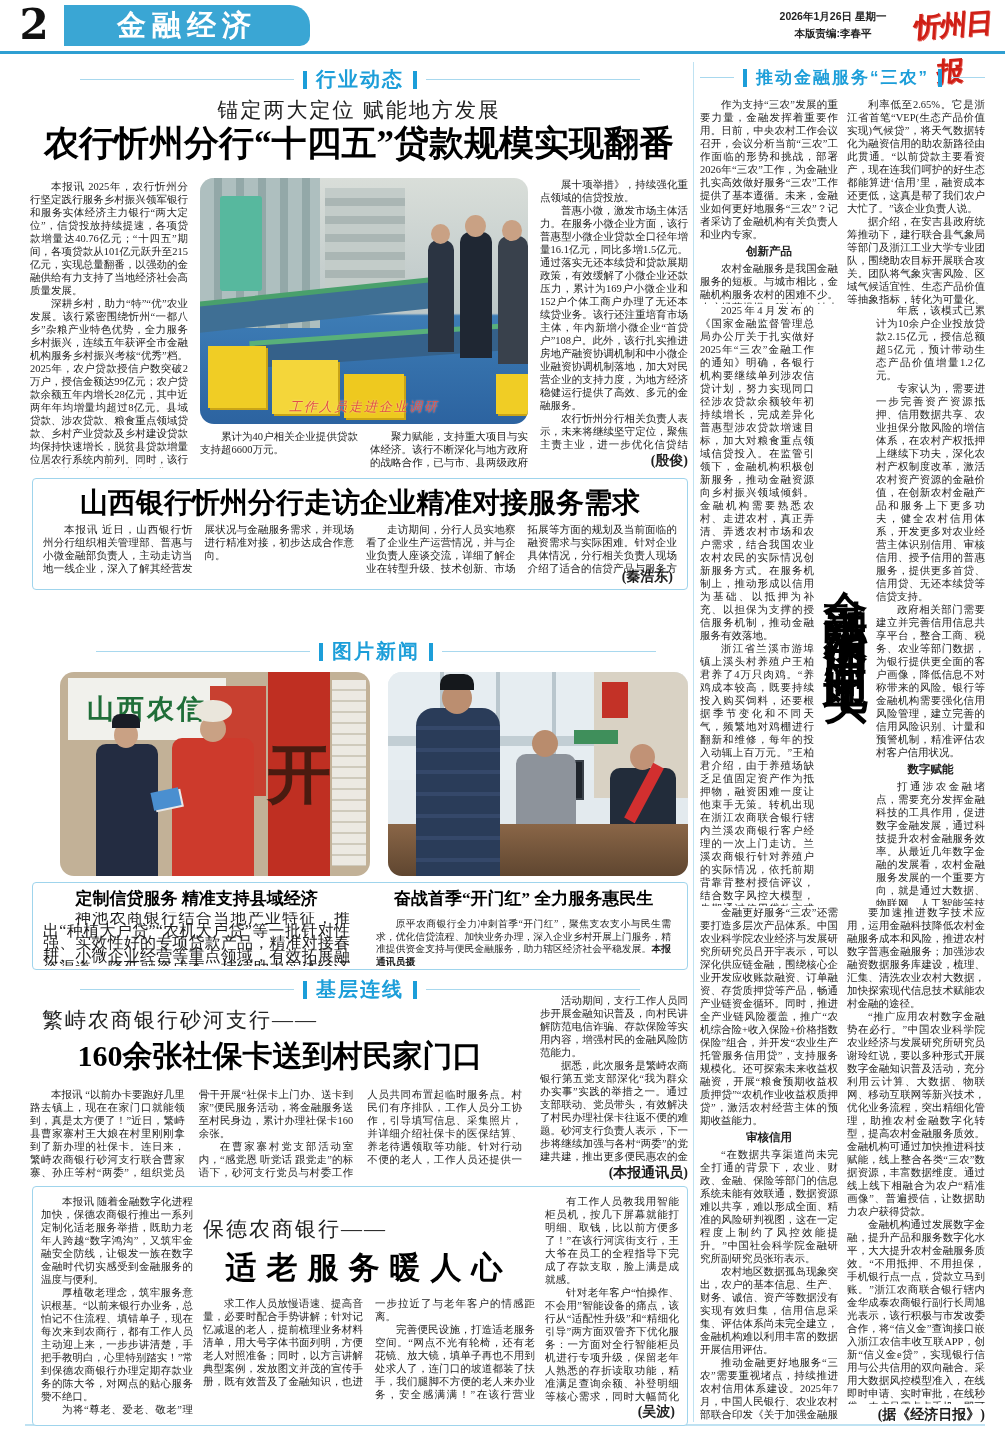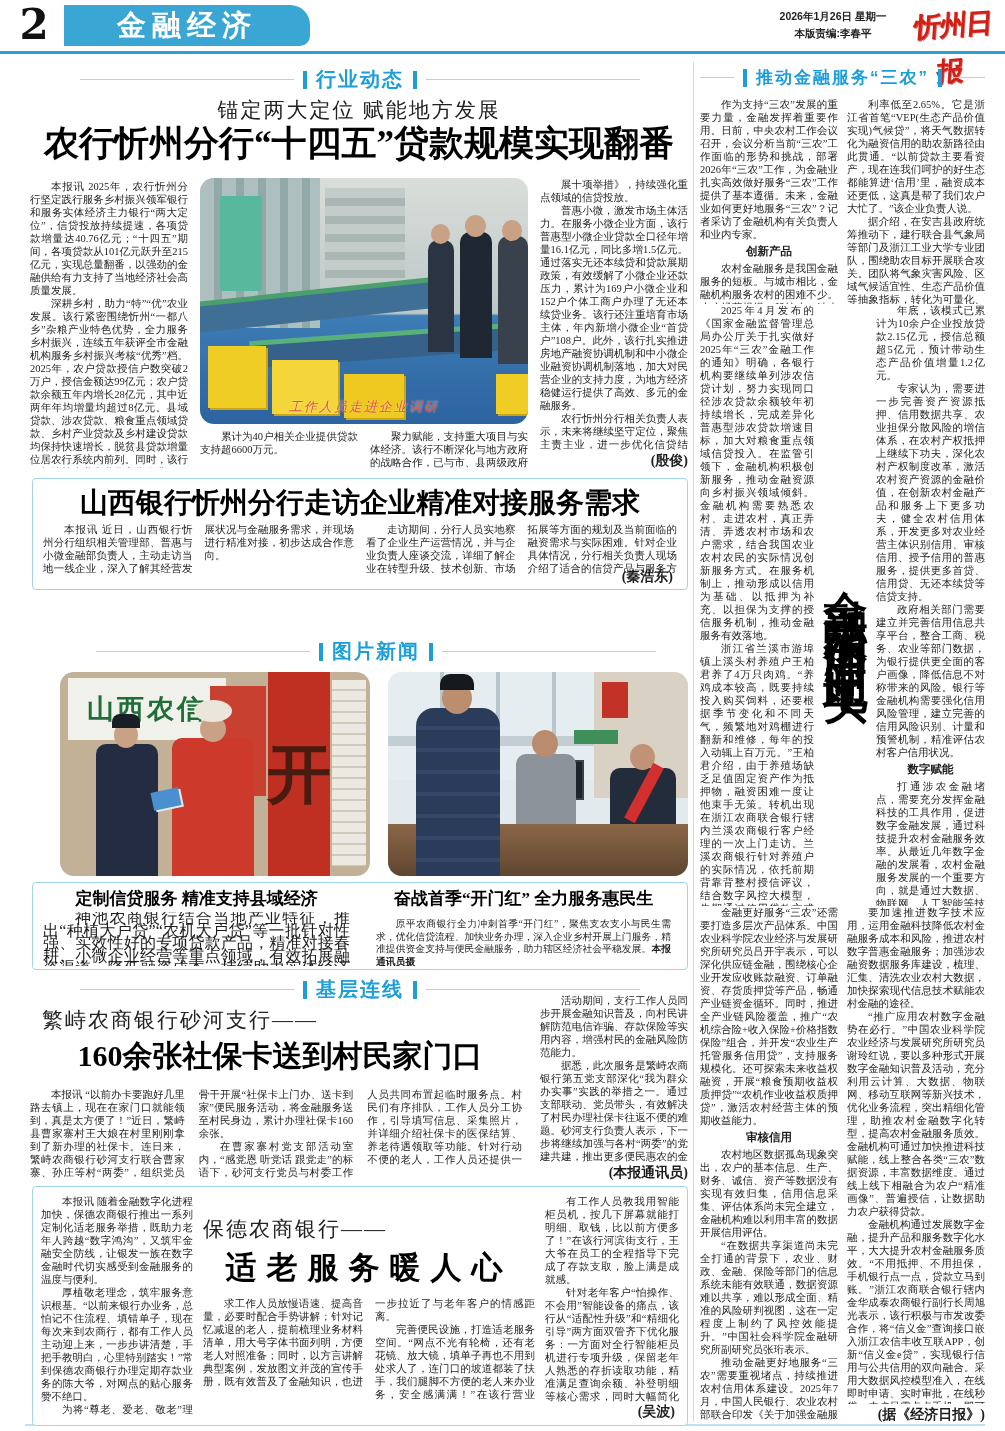--- a/index.html
+++ b/index.html
@@ -262,22 +262,22 @@
         <p>打通涉农金融堵点，需要充分发挥金融科技的工具作用，促进数字金融发展，通过科技提升农村金融服务效率。从最近几年数字金融的发展看，农村金融服务发展的一个重要方向，就是通过大数据、物联网、人工智能等技术赋能，走信息化、数据化、在线化的路子，解决农业信贷金额小、手续繁、成本高、抵押物缺、风险大的问题。</p>
       </div>
   </div>
 
   <div class="abs col" style="left:700px;top:906px;width:138px;height:516px;">
     <div>
         <p>金融更好服务“三农”还需要打造多层次产品体系。中国农业科学院农业经济与发展研究所研究员吕开宇表示，可以深化供应链金融，围绕核心企业开发应收账款融资、订单融资、存货质押贷等产品，畅通产业链资金循环。同时，推进全产业链风险覆盖，推广“农机综合险+收入保险+价格指数保险”组合，并开发“农业生产托管服务信用贷”，支持服务规模化。还可探索未来收益权融资，开展“粮食预期收益权质押贷”“农机作业收益权质押贷”，激活农村经营主体的预期收益能力。</p>
       </div>
     <div class="sub">审核信用</div>
     <div>
+        <p>“在数据共享渠道尚未完全打通的背景下，农业、财政、金融、保险等部门的信息系统未能有效联通，数据资源难以共享，难以形成全面、精准的风险研判视图，这在一定程度上制约了风控效能提升。”中国社会科学院金融研究所副研究员张珩表示。</p>
         <p>农村地区数据孤岛现象突出，农户的基本信息、生产、财务、诚信、资产等数据没有实现有效归集，信用信息采集、评估体系尚未完全建立，金融机构难以利用丰富的数据开展信用评估。</p>
-        <p>“在数据共享渠道尚未完全打通的背景下，农业、财政、金融、保险等部门的信息系统未能有效联通，数据资源难以共享，难以形成全面、精准的风险研判视图，这在一定程度上制约了风控效能提升。”中国社会科学院金融研究所副研究员张珩表示。</p>
         <p>推动金融更好地服务“三农”需要重视堵点，持续推进农村信用体系建设。2025年7月，中国人民银行、农业农村部联合印发《关于加强金融服务农村改革推进乡村全面振兴的意见》明确，深入推进农村信用体系建设，提升农村基础金融服务水平。</p>
       </div>
   </div>
   <div class="abs col" style="left:847px;top:906px;width:138px;height:498px;">
       <p>要加速推进数字技术应用，运用金融科技降低农村金融服务成本和风险，推进农村数字普惠金融服务；加强涉农融资数据服务库建设，梳理、汇集、清洗农业农村大数据，加快探索现代信息技术赋能农村金融的途径。</p>
       <p>“推广应用农村数字金融势在必行。”中国农业科学院农业经济与发展研究所研究员谢玲红说，要以多种形式开展数字金融知识普及活动，充分利用云计算、大数据、物联网、移动互联网等新兴技术，优化业务流程，突出精细化管理，助推农村金融数字化转型，提高农村金融服务质效。金融机构可通过加快推进科技赋能，线上整合各类“三农”数据资源，丰富数据维度。通过线上线下相融合为农户“精准画像”、普遍授信，让数据助力农户获得贷款。</p>
       <p>金融机构通过发展数字金融，提升产品和服务数字化水平，大大提升农村金融服务质效。“不用抵押、不用担保，手机银行点一点，贷款立马到账。”浙江农商联合银行辖内金华成泰农商银行副行长周旭光表示，该行积极与市发改委合作，将“信义金”查询接口嵌入浙江农信丰收互联APP，创新“信义金e贷”，实现银行信用与公共信用的双向融合。采用大数据风控模型准入，在线即时申请、实时审批，在线秒贷，农户只需点点手机，即可享受“一次不用跑”的数字化金融服务。</p>
     </div>
   <div class="abs byline" style="left:847px;top:1406px;width:138px;">(据《经济日报》)</div>
 

